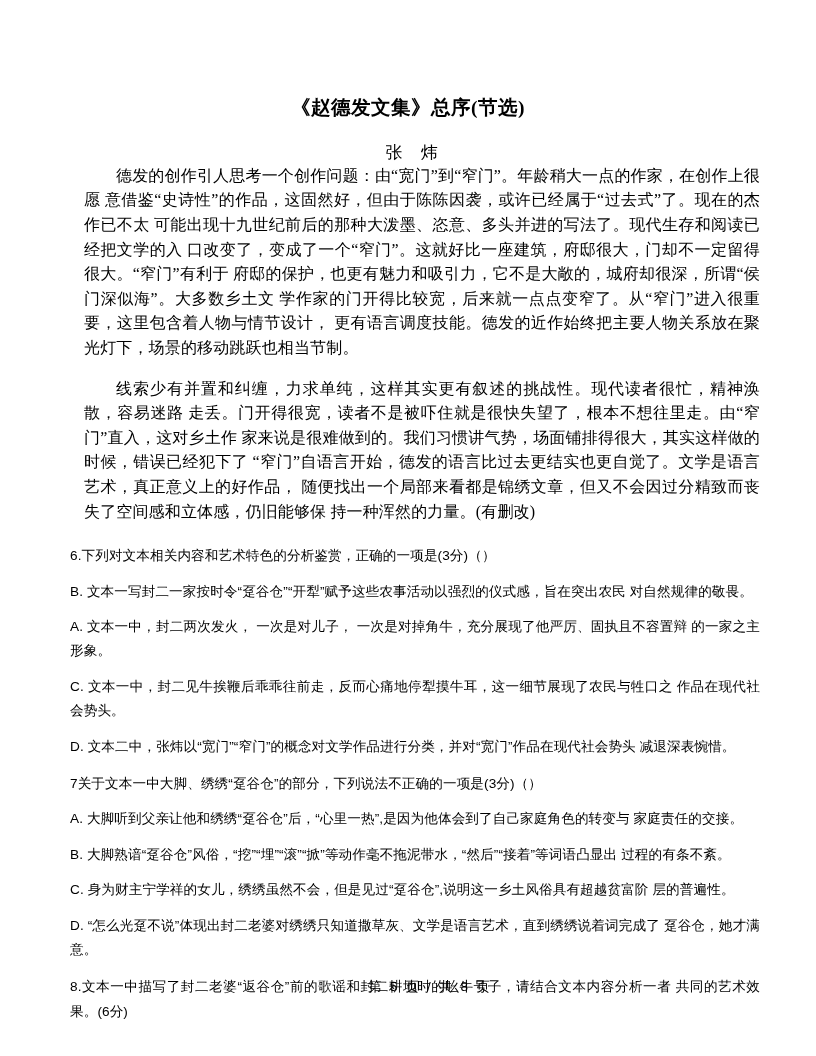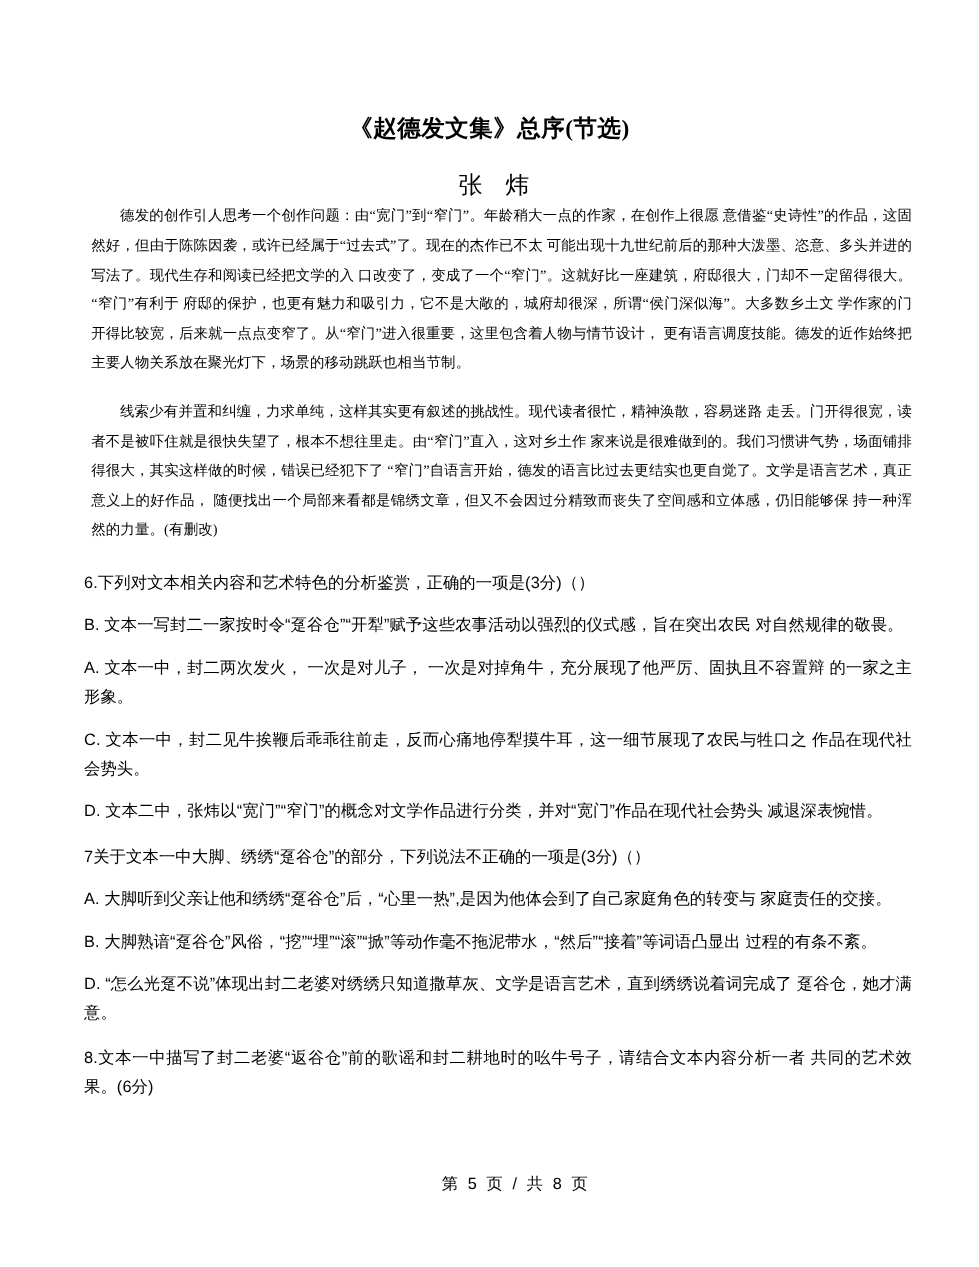--- a/index.html
+++ b/index.html
@@ -35,36 +35,36 @@
     font-weight: bold;
     font-size: 19.5px;
     letter-spacing: 0.5px;
     margin: 0;
     padding-top: 96px;
     line-height: 1.2;
   }
   .doc-author {
     text-align: center;
     font-family: "Liberation Serif", "DejaVu Serif", serif;
-    font-size: 20px;
+    font-size: 17px;
     letter-spacing: 7px;
     padding-top: 24px;
     padding-left: 14px;
     line-height: 1.2;
   }
 
   
   .passage {
     margin: 0;
     padding: 0 56px 0 72px;
   }
   .passage p {
-    margin: 0 0 0 4px;
+    margin: 0 0 0 12px;
     font-family: "Liberation Serif", "DejaVu Serif", serif;
-    font-size: 12px;
+    font-size: 16px;
     line-height: 24.6px;
     text-align: justify;
     text-justify: inter-ideograph;
     text-indent: 2em;
     letter-spacing: 0.15px;
   }
   .passage p.para-2 {
     margin-top: 16px;
   }
 
@@ -124,20 +124,21 @@
 
     <p class="q-stem">6.下列对文本相关内容和艺术特色的分析鉴赏，正确的一项是(3分)（）</p>
     <p class="q-option">B. 文本一写封二一家按时令“趸谷仓”“开犁”赋予这些农事活动以强烈的仪式感，旨在突出农民 对自然规律的敬畏。</p>
     <p class="q-option">A. 文本一中，封二两次发火， 一次是对儿子， 一次是对掉角牛，充分展现了他严厉、固执且不容置辩 的一家之主形象。</p>
     <p class="q-option">C. 文本一中，封二见牛挨鞭后乖乖往前走，反而心痛地停犁摸牛耳，这一细节展现了农民与牲口之 作品在现代社会势头。</p>
     <p class="q-option">D. 文本二中，张炜以“宽门”“窄门”的概念对文学作品进行分类，并对“宽门”作品在现代社会势头 减退深表惋惜。</p>
 
     <p class="q-stem spaced-top">7关于文本一中大脚、绣绣“趸谷仓”的部分，下列说法不正确的一项是(3分)（）</p>
     <p class="q-option">A. 大脚听到父亲让他和绣绣“趸谷仓”后，“心里一热”,是因为他体会到了自己家庭角色的转变与 家庭责任的交接。</p>
     <p class="q-option">B. 大脚熟谙“趸谷仓”风俗，“挖”“埋”“滚”“掀”等动作毫不拖泥带水，“然后”“接着”等词语凸显出 过程的有条不紊。</p>
+    <p class="q-option">C. 身为财主宁学祥的女儿，绣绣虽然不会，但是见过“趸谷仓”,说明这一乡土风俗具有超越贫富阶 层的普遍性。</p>
     <p class="q-option">D. “怎么光趸不说”体现出封二老婆对绣绣只知道撒草灰、文学是语言艺术，直到绣绣说着词完成了 趸谷仓，她才满意。</p>
 
     <p class="q-stem spaced-top q-last">8.文本一中描写了封二老婆“返谷仓”前的歌谣和封二耕地时的吆牛号子，请结合文本内容分析一者 共同的艺术效果。(6分)</p>
   </div>
 
   <div class="footer">第 5 页 / 共 8 页</div>
 
 </div>
 
 </body></html>

